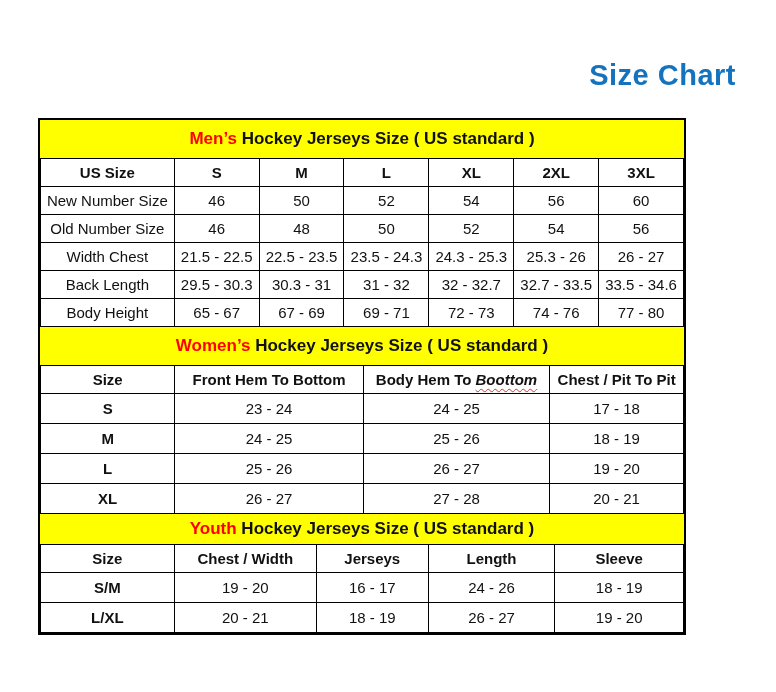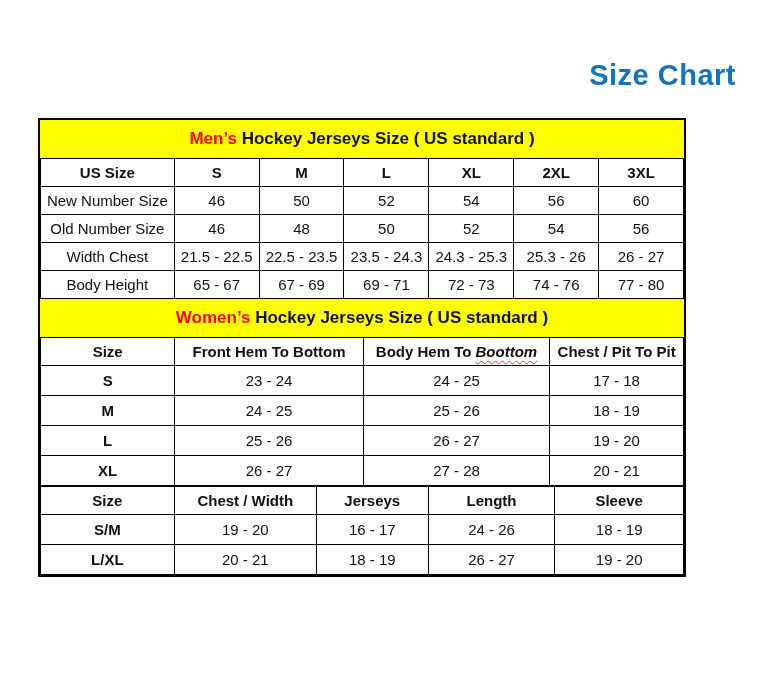--- a/index.html
+++ b/index.html
@@ -120,20 +120,29 @@
             <td>56</td>
           </tr>
           <tr>
             <td>Width Chest</td>
             <td>21.5 - 22.5</td>
             <td>22.5 - 23.5</td>
             <td>23.5 - 24.3</td>
             <td>24.3 - 25.3</td>
             <td>25.3 - 26</td>
             <td>26 - 27</td>
+          </tr>
+          <tr>
+            <td>Back Length</td>
+            <td>29.5 - 30.3</td>
+            <td>30.3 - 31</td>
+            <td>31 - 32</td>
+            <td>32 - 32.7</td>
+            <td>32.7 - 33.5</td>
+            <td>33.5 - 34.6</td>
           </tr>
           <tr>
             <td>Body Height</td>
             <td>65 - 67</td>
             <td>67 - 69</td>
             <td>69 - 71</td>
             <td>72 - 73</td>
             <td>74 - 76</td>
             <td>77 - 80</td>
           </tr>
@@ -179,20 +188,23 @@
           </tr>
           <tr>
             <td>XL</td>
             <td>26 - 27</td>
             <td>27 - 28</td>
             <td>20 - 21</td>
           </tr>
         </tbody>
     </table>
 
+    <div class="section-title compact">
+      <span class="hl">Youth</span><span> Hockey Jerseys Size ( US standard )</span>
+    </div>
     <table class="tbl youth">
       <colgroup>
         <col style="width:20.8%">
           <col style="width:22.1%">
           <col style="width:17.4%">
           <col style="width:19.7%">
           <col style="width:20.0%">
       </colgroup>
       <thead>
         <tr>

